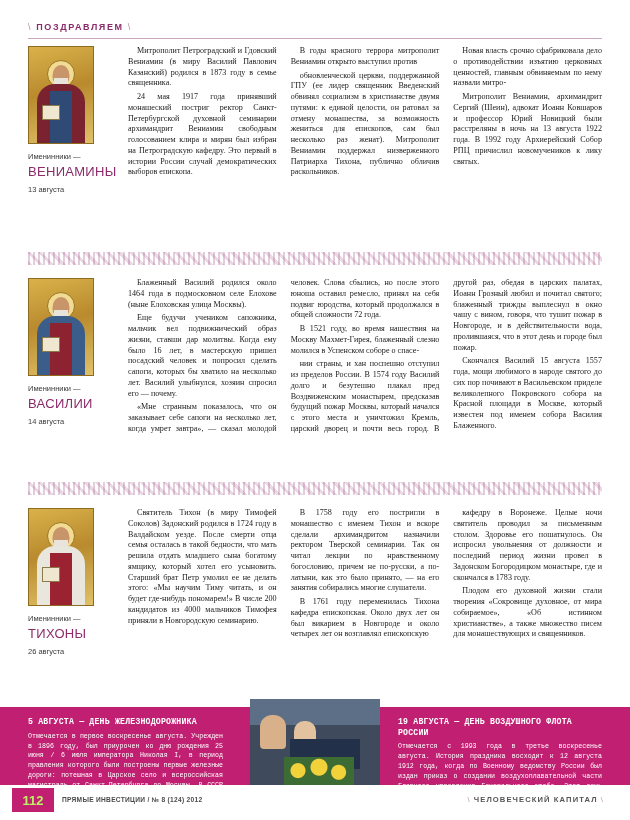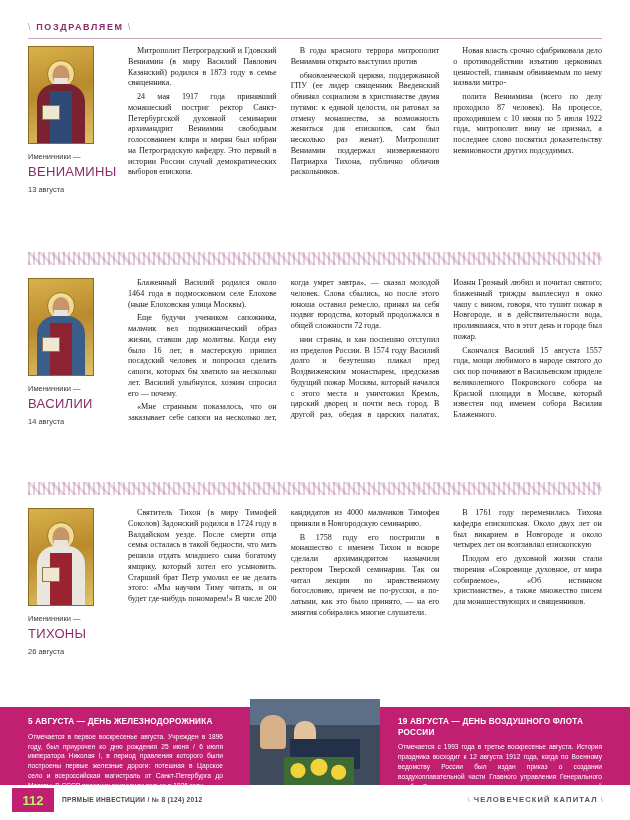--- a/index.html
+++ b/index.html
@@ -112,21 +112,21 @@
     hyphens:auto;
   }
   .cols p + p{margin-top:3px;}
 
   
   .bottom{
     position:absolute;left:0;top:707px;width:630px;height:78px;
     background:#c01f72;
   }
   .bottom .inner{position:absolute;left:28px;top:10px;width:574px;}
-  .b-col{position:absolute;top:0;color:#ffffff;font-family:Liberation Sans, sans-serif;}
+  .b-col{position:absolute;top:0;color:#ffffff;font-family:Liberation Mono, monospace;}
   .b-title{
     font-size:8.2px;font-weight:bold;line-height:1.3;margin-bottom:4px;
     letter-spacing:.2px;
   }
   .b-text{font-size:6.6px;line-height:1.5;text-align:justify;}
   .b-left{left:0;width:195px;}
   .b-right{left:370px;width:204px;}
 
   .photo{
     position:absolute;left:222px;top:-18px;width:130px;height:92px;
@@ -193,21 +193,21 @@
         <span class="name-main">ВЕНИАМИНЫ</span>
         <span class="name-date">13 августа</span>
       </div>
     </div>
     <div class="cols">
       <p>Митрополит Петроградский и Гдовский Вениамин (в миру Василий Павлович Казанский) родился в 1873 году в семье священника.</p>
       <p>24 мая 1917 года принявший монашеский постриг ректор Санкт-Петербургской духовной семинарии архимандрит Вениамин свободным голосованием клира и мирян был избран на Петроградскую кафедру. Это первый в истории России случай демократических выборов епископа.</p>
       <p>В годы красного террора митрополит Вениамин открыто выступил против</p>
       <p>обновленческой церкви, поддержанной ГПУ (ее лидер священник Введенский обвинял социализм в христианстве двумя путями: к единой целости, он ратовал за отмену монашества, за возможность жениться для епископов, сам был несколько раз женат). Митрополит Вениамин поддержал низверженного Патриарха Тихона, публично обличив раскольников.</p>
       <p>Новая власть срочно сфабриковала дело о противодействии изъятию церковных ценностей, главным обвиняемым по нему назвали митро-</p>
-      <p>полита Вениамина (всего по делу проходило 87 человек). На процессе, проходившем с 10 июня по 5 июля 1922 года, митрополит вину не признал, а последнее слово посвятил доказательству невиновности других подсудимых.</p>
+      <p>Митрополит Вениамин, архимандрит Сергий (Шеин), адвокат Иоанн Ковшаров и профессор Юрий Новицкий были расстреляны в ночь на 13 августа 1922 года. В 1992 году Архиерейский Собор РПЦ причислил новомучеников к лику святых.</p>
     </div>
   </div>
 
   <div class="ornament" style="top:252px;">
       <div class="strip"></div>
     </div>
 
   <div class="article" style="top:278px;height:190px;">
     <div class="art-icon-col">
       <div class="icon-frame blue">
@@ -221,20 +221,21 @@
       <div class="name-label">
         <span>Именинники —</span>
         <span class="name-main">ВАСИЛИИ</span>
         <span class="name-date">14 августа</span>
       </div>
     </div>
     <div class="cols">
       <p>Блаженный Василий родился около 1464 года в подмосковном селе Елохове (ныне Елоховская улица Москвы).</p>
       <p>Еще будучи учеником сапожника, мальчик вел подвижнический образ жизни, ставши дар молитвы. Когда ему было 16 лет, в мастерскую пришел посадский человек и попросил сделать сапоги, которых бы хватило на несколько лет. Василий улыбнулся, хозяин спросил его — почему.</p>
       <p>«Мне странным показалось, что он заказывает себе сапоги на несколько лет, когда умрет завтра», — сказал молодой человек. Слова сбылись, но после этого юноша оставил ремесло, принял на себя подвиг юродства, который продолжался в общей сложности 72 года.</p>
+      <p>В 1521 году, во время нашествия на Москву Махмет-Гирея, блаженный слезно молился в Успенском соборе о спасе-</p>
       <p>нии страны, и хан поспешно отступил из пределов России. В 1574 году Василий долго и безутешно плакал пред Воздвиженским монастырем, предсказав будущий пожар Москвы, который начался с этого места и уничтожил Кремль, царский дворец и почти весь город. В другой раз, обедая в царских палатах, Иоанн Грозный любил и почитал святого; блаженный трижды выплеснул в окно чашу с вином, говоря, что тушит пожар в Новгороде, и в действительности вода, пролившаяся, что в этот день и городе был пожар.</p>
       <p>Скончался Василий 15 августа 1557 года, мощи любимого в народе святого до сих пор почивают в Васильевском приделе великолепного Покровского собора на Красной площади в Москве, который известен под именем собора Василия Блаженного.</p>
     </div>
   </div>
 
   <div class="ornament" style="top:482px;">
       <div class="strip"></div>
     </div>
 
   <div class="article" style="top:508px;height:185px;">
@@ -250,20 +251,21 @@
       <div class="name-label">
         <span>Именинники —</span>
         <span class="name-main">ТИХОНЫ</span>
         <span class="name-date">26 августа</span>
       </div>
     </div>
     <div class="cols">
       <p>Святитель Тихон (в миру Тимофей Соколов) Задонский родился в 1724 году в Валдайском уезде. После смерти отца семья осталась в такой бедности, что мать решила отдать младшего сына богатому ямщику, который хотел его усыновить. Старший брат Петр умолил ее не делать этого: «Мы научим Тиму читать, и он будет где-нибудь пономарем!» В числе 200 кандидатов из 4000 мальчиков Тимофея приняли в Новгородскую семинарию.</p>
       <p>В 1758 году его постригли в монашество с именем Тихон и вскоре сделали архимандритом назначили ректором Тверской семинарии. Так он читал лекции по нравственному богословию, причем не по-русски, а по-латыни, как это было принято, — на его занятия собирались многие слушатели.</p>
       <p>В 1761 году переменилась Тихона кафедра епископская. Около двух лет он был викарием в Новгороде и около четырех лет он возглавлял епископскую</p>
+      <p>кафедру в Воронеже. Целые ночи святитель проводил за письменным столом. Здоровье его пошатнулось. Он испросил увольнения от должности и последний период жизни провел в Задонском Богородицком монастыре, где и скончался в 1783 году.</p>
       <p>Плодом его духовной жизни стали творения «Сокровище духовное, от мира собираемое», «Об истинном христианстве», а также множество писем для монашествующих и священников.</p>
     </div>
   </div>
 
   <div class="bottom">
     <div class="inner">
       <div class="b-col b-left">
         <div class="b-title">5 АВГУСТА — ДЕНЬ ЖЕЛЕЗНОДОРОЖНИКА</div>
         <div class="b-text">Отмечается в первое воскресенье августа. Учрежден в 1896 году, был приурочен ко дню рождения 25 июня / 6 июля императора Николая I, в период правления которого были построены первые железные дороги: потешная в Царское село и всероссийская магистраль от Санкт-Петербурга до Москвы. В СССР праздник возродили только в 1936 году.</div>
       </div>

